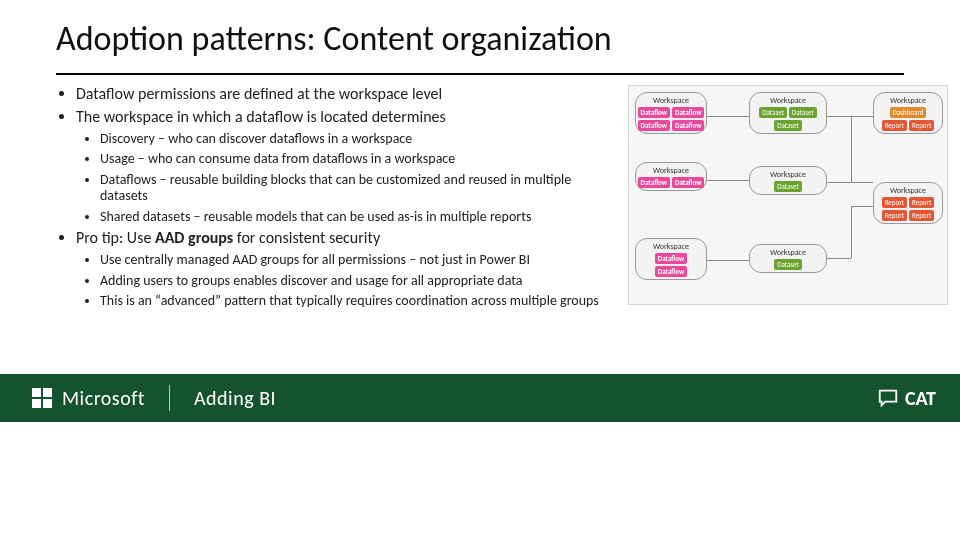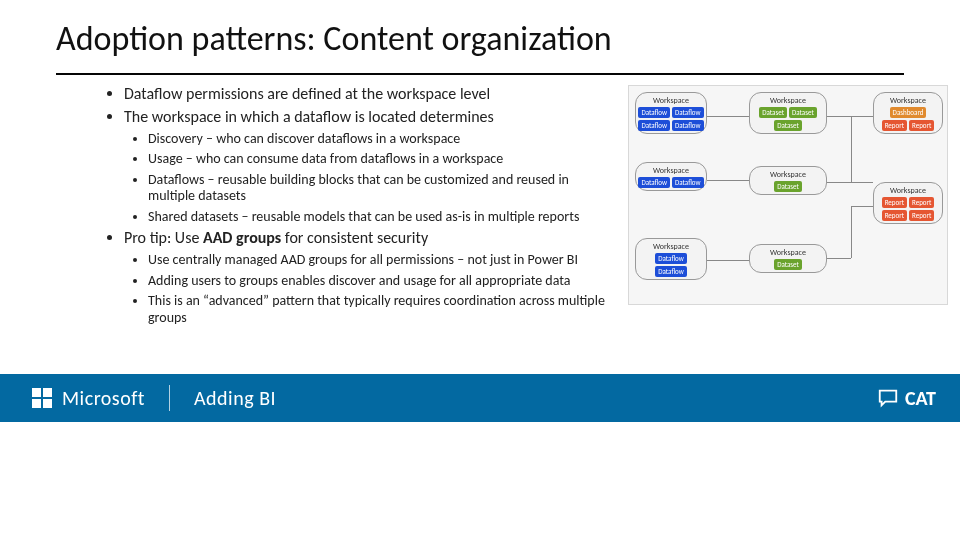--- a/index.html
+++ b/index.html
@@ -5,35 +5,35 @@
   * { box-sizing: border-box; margin: 0; padding: 0; }
   html, body { width: 960px; height: 540px; font-family: "Segoe UI", Calibri, Arial, sans-serif; background: #fff; color: #222; }
   .slide { position: relative; width: 960px; height: 422px; }
   .title-area { padding: 18px 0 6px 56px; }
   .title { font-size: 34px; font-weight: 400; color: #111; }
   .hr { margin: 8px 56px 0 56px; border: none; border-top: 2px solid #050505; }
   .content { display: flex; padding: 10px 10px 0 56px; }
   .text-col { flex: 0 0 560px; font-size: 16px; line-height: 1.18; }
   .text-col ul { list-style: disc; padding-left: 20px; }
   .text-col ul.sub { font-size: 14px; padding-left: 44px; margin-top: 2px; margin-bottom: 4px; }
-  .text-col > ul > li { margin-bottom: 4px; margin-left: 48px; }
+  .text-col > ul > li { margin-bottom: 4px; }
   .text-col .bold { font-weight: 700; }
   .diagram { flex: 1; padding-left: 12px; }
   .dg { position: relative; width: 320px; height: 220px; border: 1px solid #d8d8d8; background: #f6f6f6; }
   .ws-box { position: absolute; border: 1px solid #999; background: #f3f3f3; border-radius: 12px; padding: 2px; text-align: center; }
   .ws-box > .ws-title { font-size: 8px; color: #333; margin-bottom: 2px; }
   .cell-row { display:flex; justify-content:center; gap:2px; }
   .cell { font-size: 7px; padding:1px 3px; border-radius:2px; color:#fff; }
-  .c-blue { background:#1d4ed8; }
+  .c-blue { background:#ec4899;font-weight:bold; }
   .c-green{ background:#6aa32d; }
   .c-orange{background:#e08a2e;}
   .c-red { background:#e55632; }
   .line { position:absolute; background:#888; height:1px; }
   .line.v { width:1px; height:auto; }
-  .footer { position: absolute; bottom: 0; left: 0; width: 960px; height: 48px; background: #0369a1; display: flex; align-items: center; color: #fff; }
+  .footer { position: absolute; bottom: 0; left: 0; width: 960px; height: 48px; background: #14532d; display: flex; align-items: center; color: #fff; }
   .footer-left { display:flex; align-items:center; gap:10px; padding-left: 32px; }
   .ms-logo { width:20px; height:20px; display:grid; grid-template-columns:1fr 1fr; grid-template-rows:1fr 1fr; gap:2px; }
   .ms-logo span { background:#fff; }
   .brand-text { font-size: 20px; font-weight: 300; letter-spacing: .5px; }
   .divider { width:1px; height:26px; background: rgba(255,255,255,.7); margin: 0 14px; }
   .footer-right { margin-left: auto; padding-right: 24px; display:flex; align-items:center; gap:6px; }
   .cat-text { font-size: 20px; font-weight: 700; }
 </style>
 </head>
 <body>

